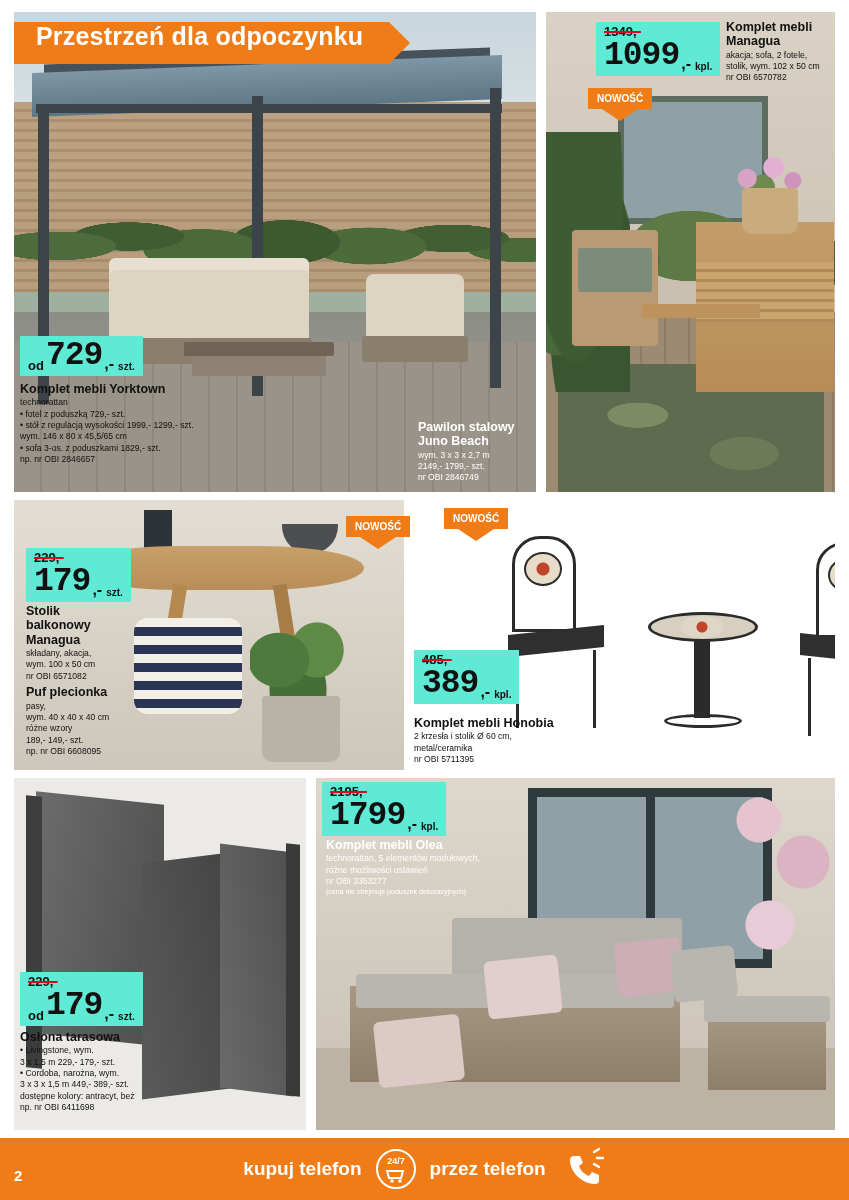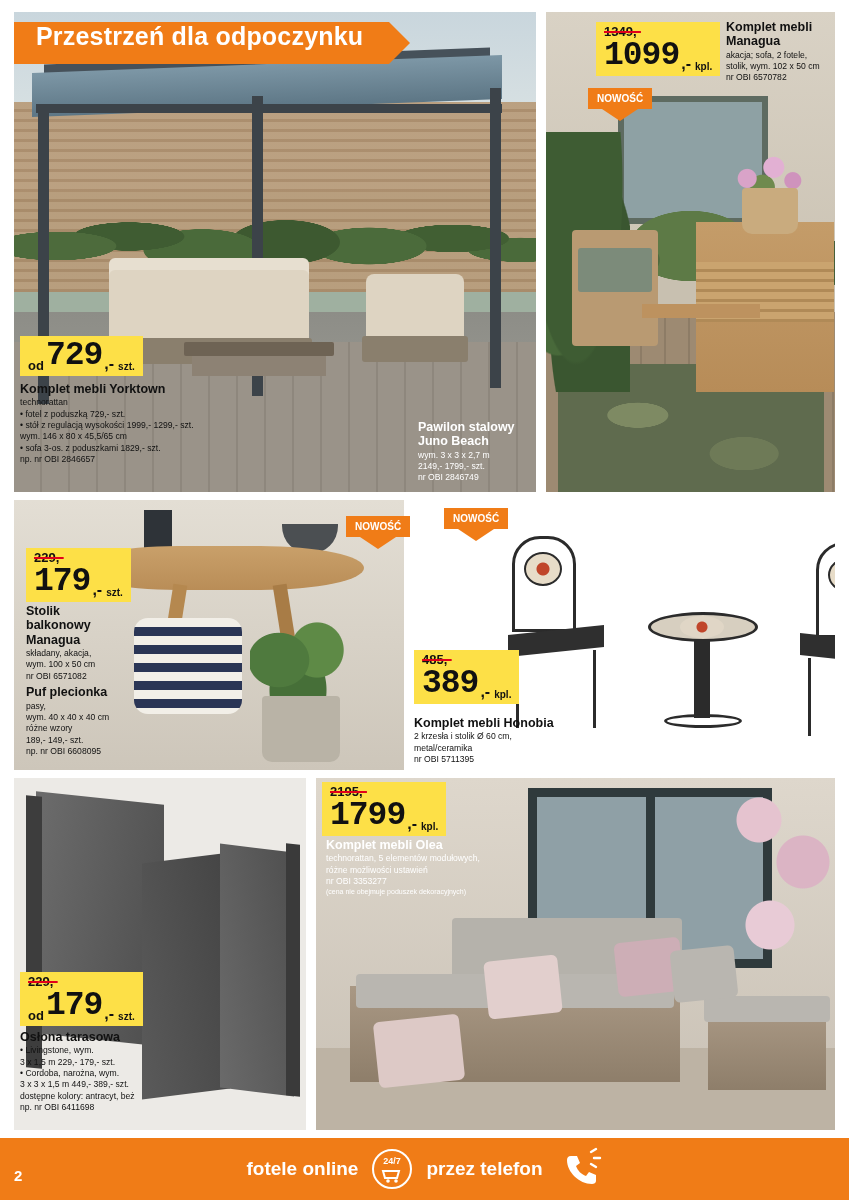--- a/index.html
+++ b/index.html
@@ -26,21 +26,21 @@
     z-index: 40;
   }
   .header-banner::after{
     content:""; position:absolute; right:-21px; top:0;
     border-top:21px solid transparent; border-bottom:21px solid transparent;
     border-left:21px solid #f07c17;
   }
 
   
   .pricetag {
-    position: absolute; background:#fde047; z-index: 30;
+    position: absolute; background:#5eead4; z-index: 30;
     padding: 3px 8px 4px 8px; line-height: 1;
   }
   .pricetag .old {
     font-size: 13px; font-weight: bold; color:#111;
     text-decoration: line-through; text-decoration-color:#e2001a;
     text-decoration-thickness: 2px; display:block; margin-bottom:1px;
   }
   .pricetag .od { font-size:13px; font-weight:bold; color:#111; vertical-align: top;}
   .pricetag .big {
     font-size: 33px; font-weight: bold; color:#111; letter-spacing:-1px;font-family:Liberation Mono, monospace;
@@ -626,21 +626,21 @@
     <div class="title">Komplet mebli Olea</div>
     <div class="body">
       <div>technorattan, 5 elementów modułowych,</div>
       <div>różne możliwości ustawień</div>
       <div>nr OBI 3353277</div>
       <div style="font-size:7px;">(cena nie obejmuje poduszek dekoracyjnych)</div>
     </div>
   </div>
 
   <div class="footer">
-    <span class="txt">fotele online</span>
+    <span class="txt">kupuj telefon</span>
     <span class="cart-badge">
       <span class="ring"></span>
       <svg width="40" height="40" viewBox="0 0 40 40" aria-hidden="true">
         <text x="20" y="15" text-anchor="middle" font-size="9" font-weight="bold" fill="#ffffff" font-family="Liberation Sans, sans-serif">24/7</text>
         <path d="M11 22 h16 l-2 7 h-12 z" fill="none" stroke="#ffffff" stroke-width="2"></path>
         <circle cx="16" cy="32" r="1.8" fill="#ffffff"></circle>
         <circle cx="24" cy="32" r="1.8" fill="#ffffff"></circle>
       </svg>
     </span>
     <span class="txt">przez telefon</span>

